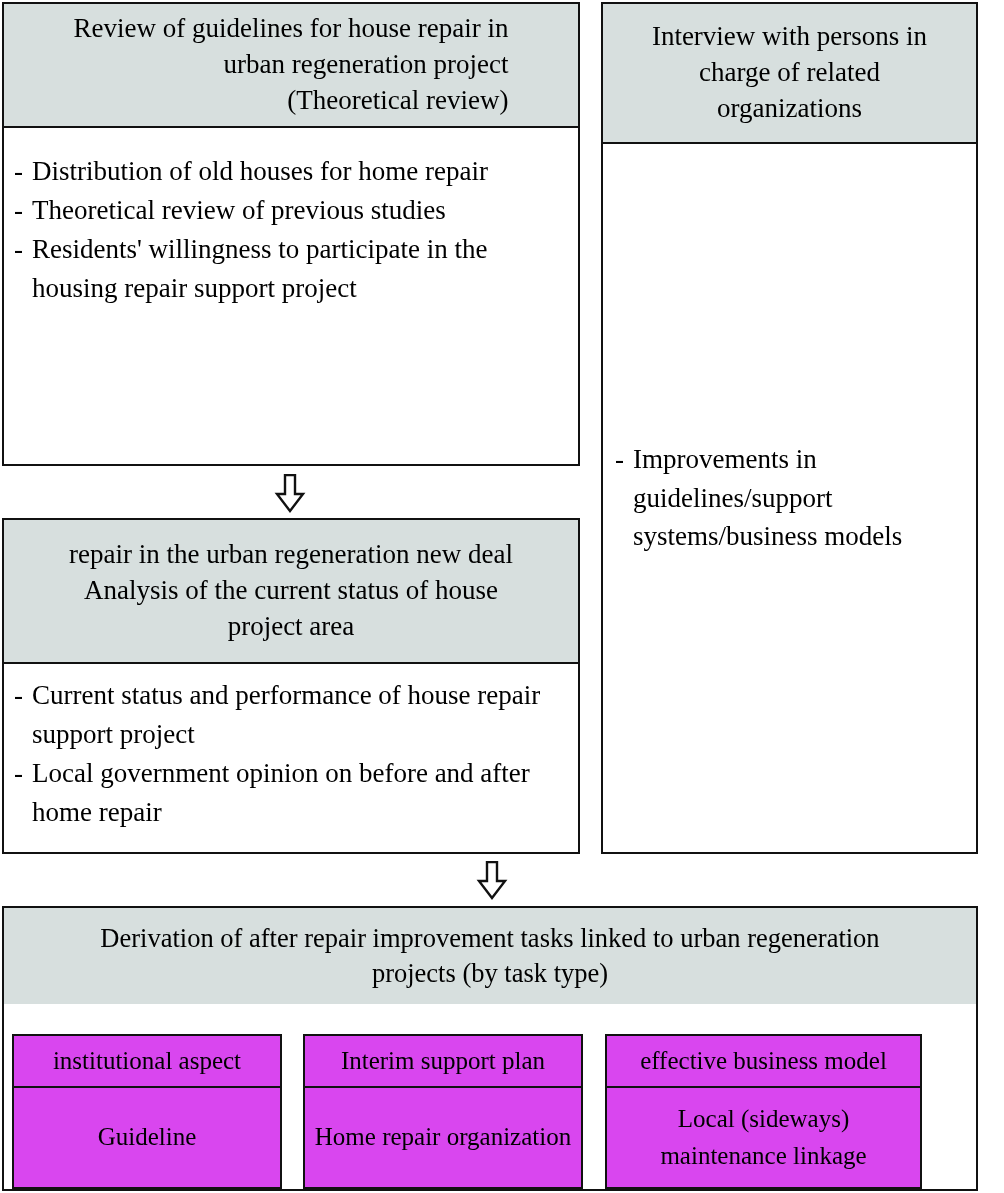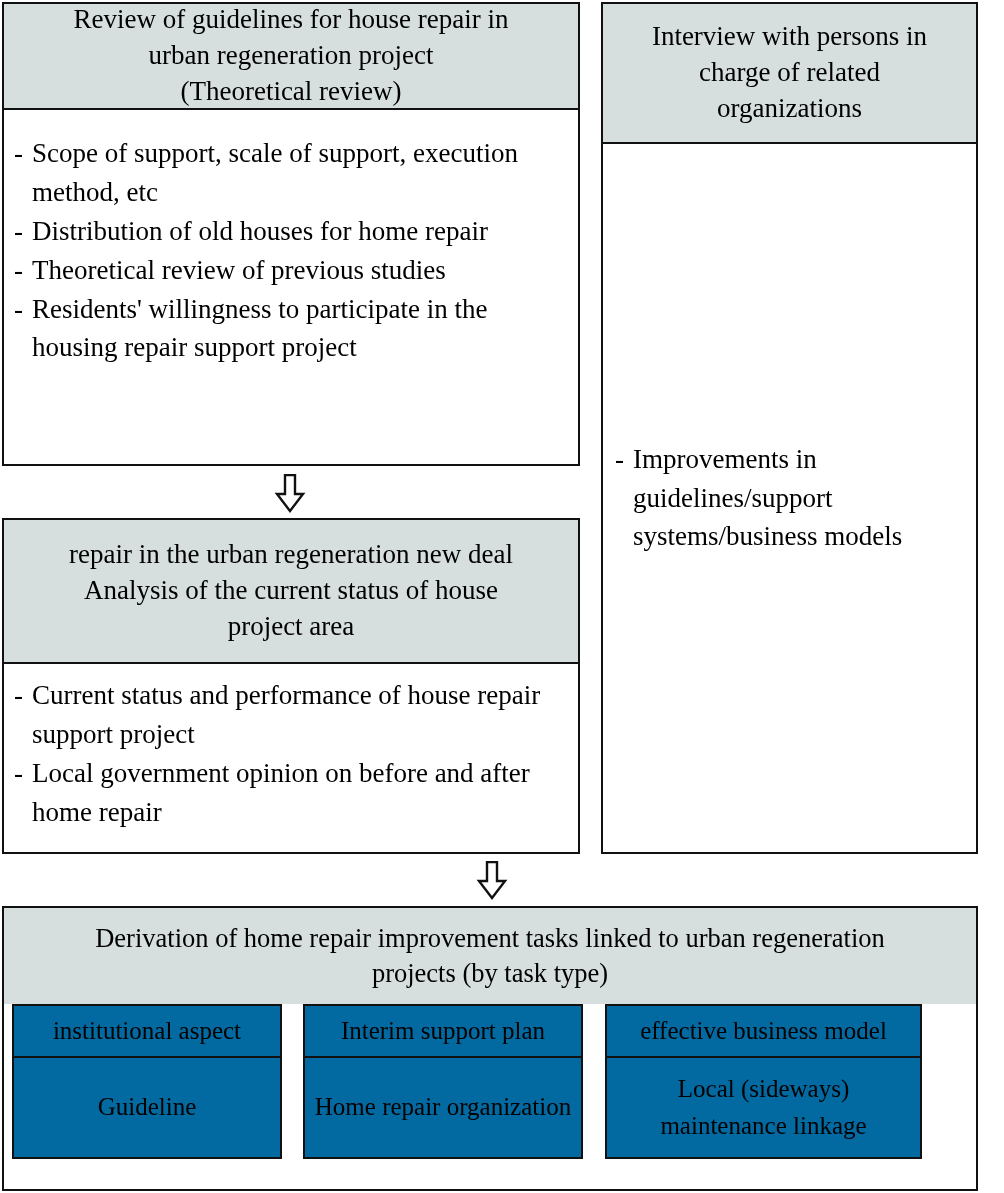--- a/index.html
+++ b/index.html
@@ -76,21 +76,21 @@
   .arrow {
     position: absolute;
   }
 
   
   .t-28 { font-size: 27px; }
   .t-27 { font-size: 26.5px; }
 
   
   #box-review        { left: 2px;   top: 2px;    width: 578px;  height: 464px; }
-  #box-review .hdr   { height: 106px; }
+  #box-review .hdr   { height: 124px; text-align: right; }
   #box-review .body  { height: 318px; padding: 24px 12px 10px 8px; }
 
   #box-interview       { left: 601px; top: 2px;   width: 377px;  height: 852px; }
   #box-interview .hdr  { height: 140px; }
   #box-interview .body { height: 708px; padding: 0 14px 0 10px; }
 
   #box-analysis        { left: 2px;   top: 518px; width: 578px;  height: 336px; }
   #box-analysis .hdr   { height: 144px; }
   #box-analysis .body  { height: 188px; padding: 12px 10px 12px 8px; }
 
@@ -100,22 +100,22 @@
 
   .subrow {
     position: relative;
     width: 100%;
     height: 100%;
   }
   .subbox {
     position: absolute;
     box-sizing: border-box;
     border: 2px solid #111111;
-    background: #0369a1;
-    top: 0;
+    background: #d946ef;
+    top: 30px;
     height: 155px;
   }
   .subbox .sub-hdr {
     box-sizing: border-box;
     height: 52px;
     border-bottom: 2px solid #111111;
     display: flex;
     align-items: center;
     justify-content: center;
     text-align: center;
@@ -148,21 +148,20 @@
   <div class="box" id="box-review">
     <div class="hdr t-28">
       <div>
         <div>Review of guidelines for house repair in</div>
         <div>urban regeneration project</div>
         <div>(Theoretical review)</div>
       </div>
     </div>
     <div class="body top-align">
       <ul class="bullets t-28">
-        <li>Scope of support, scale of support, execution method, etc</li>
         <li>Distribution of old houses for home repair</li>
         <li>Theoretical review of previous studies</li>
         <li>Residents' willingness to participate in the housing repair support project</li>
       </ul>
     </div>
   </div>
 
   <div class="box" id="box-interview">
     <div class="hdr t-28">
       <div>
@@ -202,21 +201,21 @@
 
   <div class="arrow" id="arrow-2">
     <svg width="32" height="40" viewBox="0 0 32 40" aria-hidden="true">
       <polygon points="11,1 21,1 21,20 29,20 16,37 3,20 11,20" fill="#ffffff" stroke="#111111" stroke-width="2.4" stroke-linejoin="miter"></polygon>
     </svg>
   </div>
 
   <div class="box" id="box-derivation">
     <div class="hdr hdr-last t-27">
       <div>
-        <div>Derivation of home repair improvement tasks linked to urban regeneration</div>
+        <div>Derivation of after repair improvement tasks linked to urban regeneration</div>
         <div>projects (by task type)</div>
       </div>
     </div>
     <div class="body">
       <div class="subrow">
 
         <div class="subbox" id="sub-institutional">
           <div class="sub-hdr">institutional aspect</div>
           <div class="sub-body">Guideline</div>
         </div>

